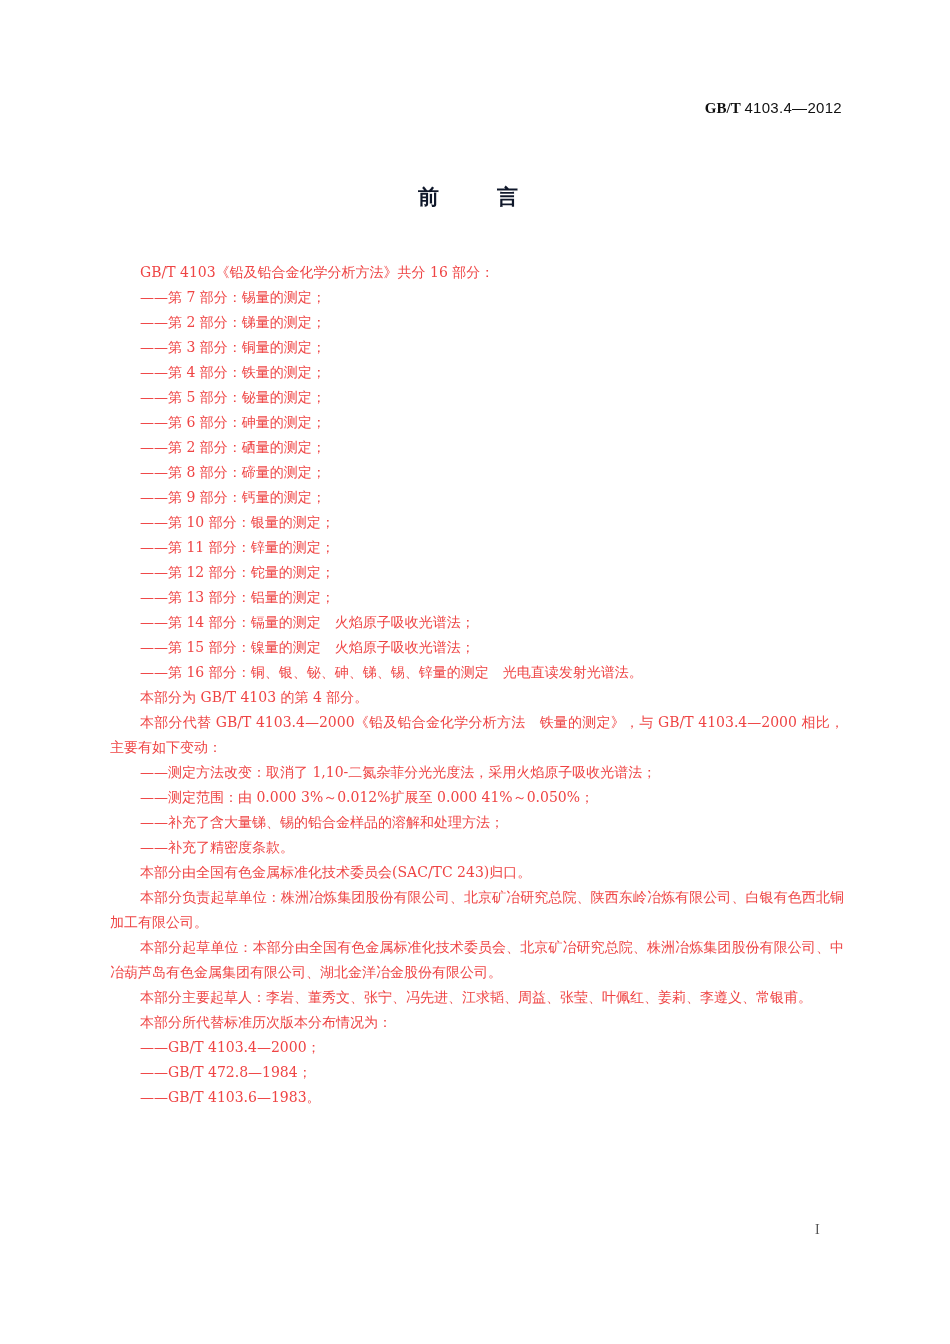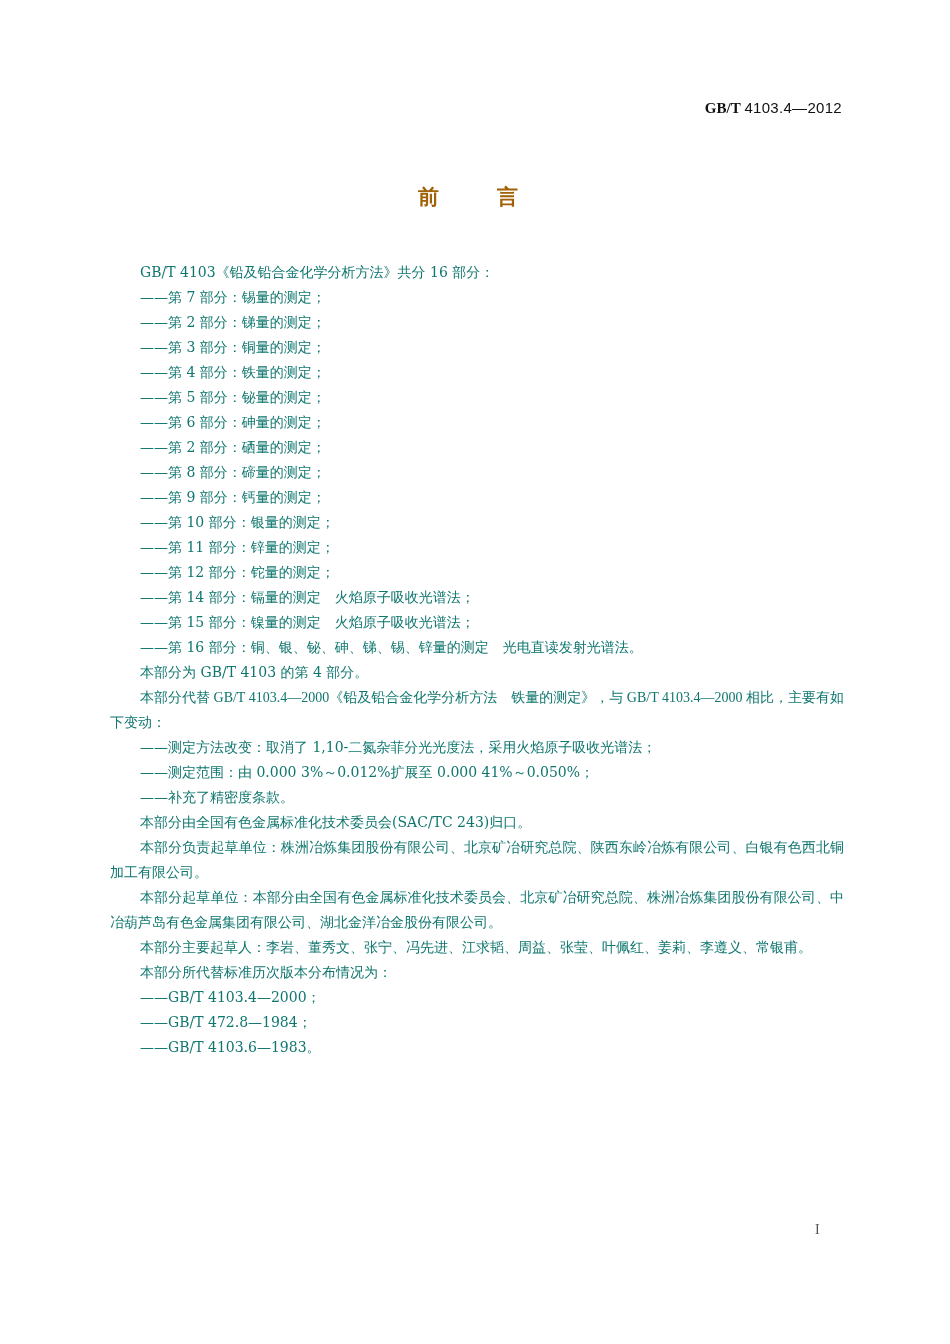--- a/index.html
+++ b/index.html
@@ -10,29 +10,29 @@
   }
   .std-code {
     position: absolute; top: 99px; right: 108px;
     font-family: "Liberation Serif", serif; font-size: 15px; color: #111;
   }
   .std-code .b { font-weight: bold; }
   .std-code .n { font-family: "Liberation Sans", sans-serif; letter-spacing: 0.3px; }
   .title {
     position: absolute; top: 183px; left: 0; width: 910px; text-align: center;
     font-family: "DejaVu Sans", sans-serif; font-size: 21px; font-weight: bold;
-    letter-spacing: 58px; padding-left: 84px; box-sizing: border-box; color: #a16207;
+    letter-spacing: 58px; padding-left: 84px; box-sizing: border-box; color: #0f172a;
   }
   .content {
     position: absolute; top: 260px; left: 110px; width: 734px;
-    font-size: 14px; line-height: 25px; color: #0f766e;
+    font-size: 14px; line-height: 25px; color: #ef4444;
   }
   .line { white-space: nowrap; }
   .ind { padding-left: 30px; }
-  .para { text-indent: 30px; white-space: normal; text-align: justify; font-family: Liberation Serif, serif; }
+  .para { text-indent: 30px; white-space: normal; text-align: justify; }
   .page-num {
     position: absolute; top: 1222px; left: 815px;
     font-family: "Liberation Serif", serif; font-size: 14px; color: #555;
   }
 </style>
 </head>
 <body>
 
 <div class="std-code">
   <span class="b">GB/T</span>
@@ -49,29 +49,31 @@
     <div class="line ind">——第 3 部分：铜量的测定；</div>
     <div class="line ind">——第 4 部分：铁量的测定；</div>
     <div class="line ind">——第 5 部分：铋量的测定；</div>
     <div class="line ind">——第 6 部分：砷量的测定；</div>
     <div class="line ind">——第 2 部分：硒量的测定；</div>
     <div class="line ind">——第 8 部分：碲量的测定；</div>
     <div class="line ind">——第 9 部分：钙量的测定；</div>
     <div class="line ind">——第 10 部分：银量的测定；</div>
     <div class="line ind">——第 11 部分：锌量的测定；</div>
     <div class="line ind">——第 12 部分：铊量的测定；</div>
+    <div class="line ind">——第 13 部分：铝量的测定；</div>
     <div class="line ind">——第 14 部分：镉量的测定　火焰原子吸收光谱法；</div>
     <div class="line ind">——第 15 部分：镍量的测定　火焰原子吸收光谱法；</div>
     <div class="line ind">——第 16 部分：铜、银、铋、砷、锑、锡、锌量的测定　光电直读发射光谱法。</div>
   </div>
   <div class="line ind">本部分为 GB/T 4103 的第 4 部分。</div>
   <div class="para">本部分代替 GB/T 4103.4—2000《铅及铅合金化学分析方法　铁量的测定》，与 GB/T 4103.4—2000 相比，主要有如下变动：</div>
   <div>
     <div class="line ind">——测定方法改变：取消了 1,10-二氮杂菲分光光度法，采用火焰原子吸收光谱法；</div>
     <div class="line ind">——测定范围：由 0.000 3%～0.012%扩展至 0.000 41%～0.050%；</div>
+    <div class="line ind">——补充了含大量锑、锡的铅合金样品的溶解和处理方法；</div>
     <div class="line ind">——补充了精密度条款。</div>
   </div>
   <div class="line ind">本部分由全国有色金属标准化技术委员会(SAC/TC 243)归口。</div>
   <div class="para">本部分负责起草单位：株洲冶炼集团股份有限公司、北京矿冶研究总院、陕西东岭冶炼有限公司、白银有色西北铜加工有限公司。</div>
   <div class="para">本部分起草单位：本部分由全国有色金属标准化技术委员会、北京矿冶研究总院、株洲冶炼集团股份有限公司、中冶葫芦岛有色金属集团有限公司、湖北金洋冶金股份有限公司。</div>
   <div class="para">本部分主要起草人：李岩、董秀文、张宁、冯先进、江求韬、周益、张莹、叶佩红、姜莉、李遵义、常银甫。</div>
   <div class="line ind">本部分所代替标准历次版本分布情况为：</div>
   <div>
     <div class="line ind">——GB/T 4103.4—2000；</div>
     <div class="line ind">——GB/T 472.8—1984；</div>

